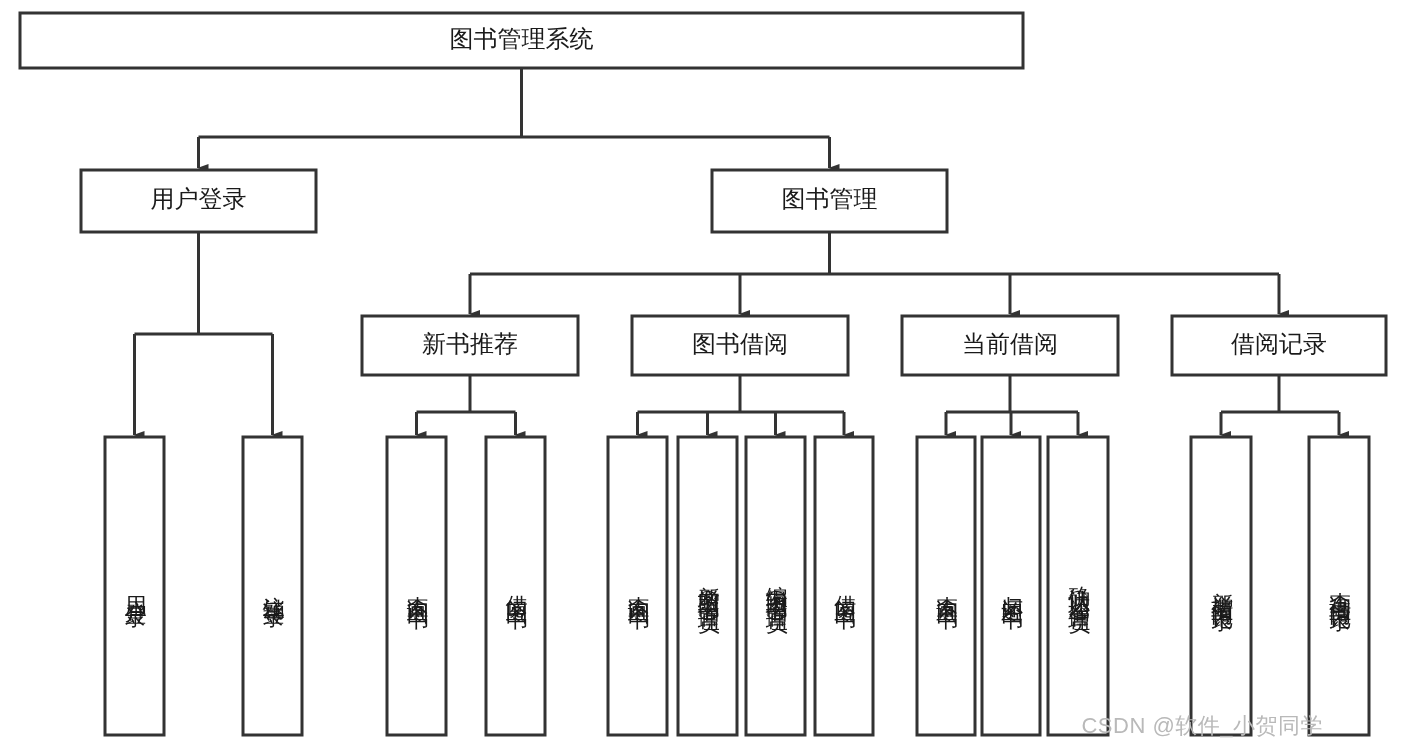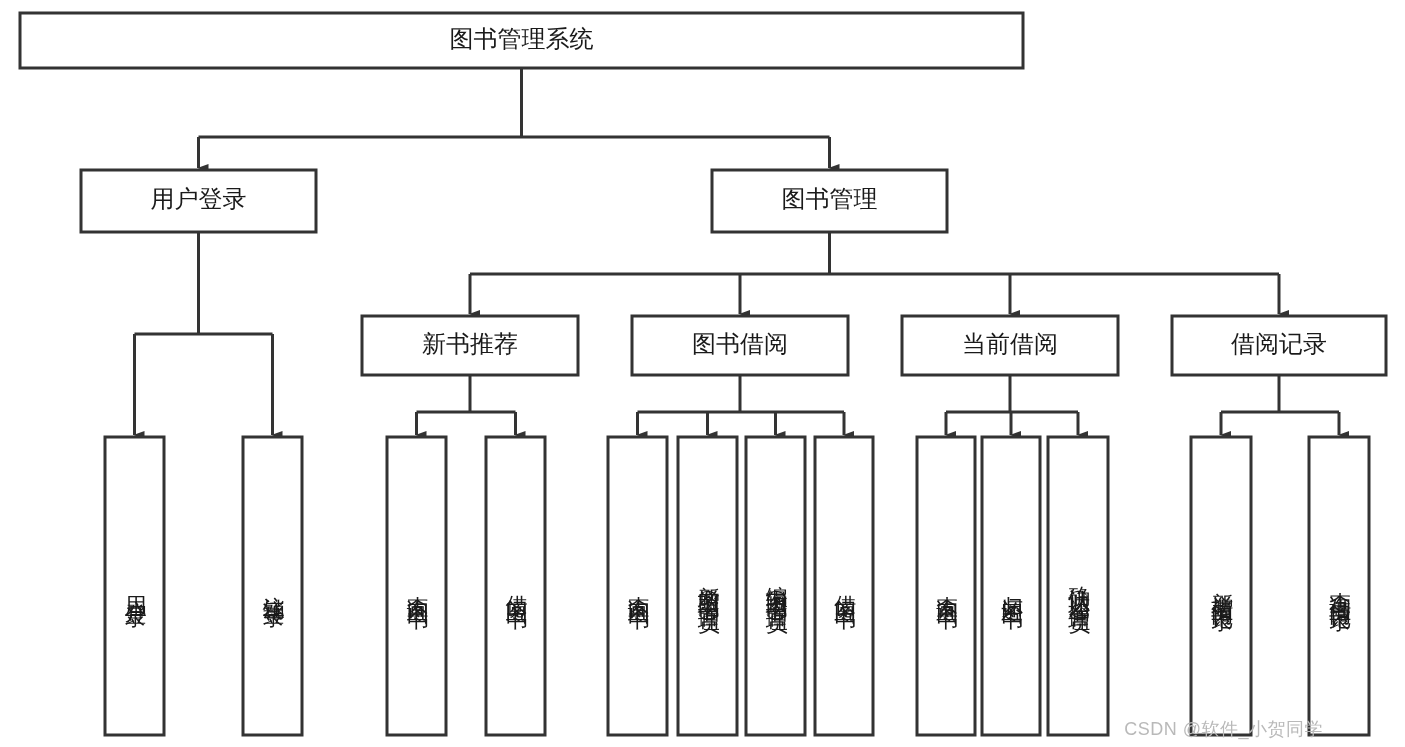--- a/index.html
+++ b/index.html
@@ -7,21 +7,21 @@
        font-family:"Liberation Sans","DejaVu Sans",sans-serif;}
   #stage{position:relative;width:1331px;height:747px;background:#fff;}
   svg#diagram{position:absolute;left:0;top:0;width:1405px;height:747px;}
   .node-rect{fill:#ffffff;stroke:#333333;stroke-width:3;}
   .link-line{stroke:#333333;stroke-width:3;fill:none;}
   .node-label-h{font-family:"Liberation Sans","DejaVu Sans",sans-serif;
       font-size:24px;fill:#1a1a1a;text-anchor:middle;dominant-baseline:middle;}
   .node-label-v{font-family:"Liberation Sans","DejaVu Sans",sans-serif;
       font-size:22px;fill:#1a1a1a;text-anchor:middle;
       writing-mode:vertical-rl;letter-spacing:4px;}
-  .watermark{position:absolute;right:8px;bottom:6px;font-size:18px;
+  .watermark{position:absolute;right:8px;bottom:6px;font-size:22px;
       color:#b9b9b9;font-family:"Liberation Sans","DejaVu Sans",sans-serif;
       white-space:nowrap;letter-spacing:0.5px;}
 </style>
 </head>
 <body>
 
 <div id="stage">
   <svg id="diagram" viewBox="0 0 1405 747">
     <defs>
       <marker id="arrowhead" markerWidth="9" markerHeight="11" refX="4.5" refY="10" orient="auto" markerUnits="userSpaceOnUse">

